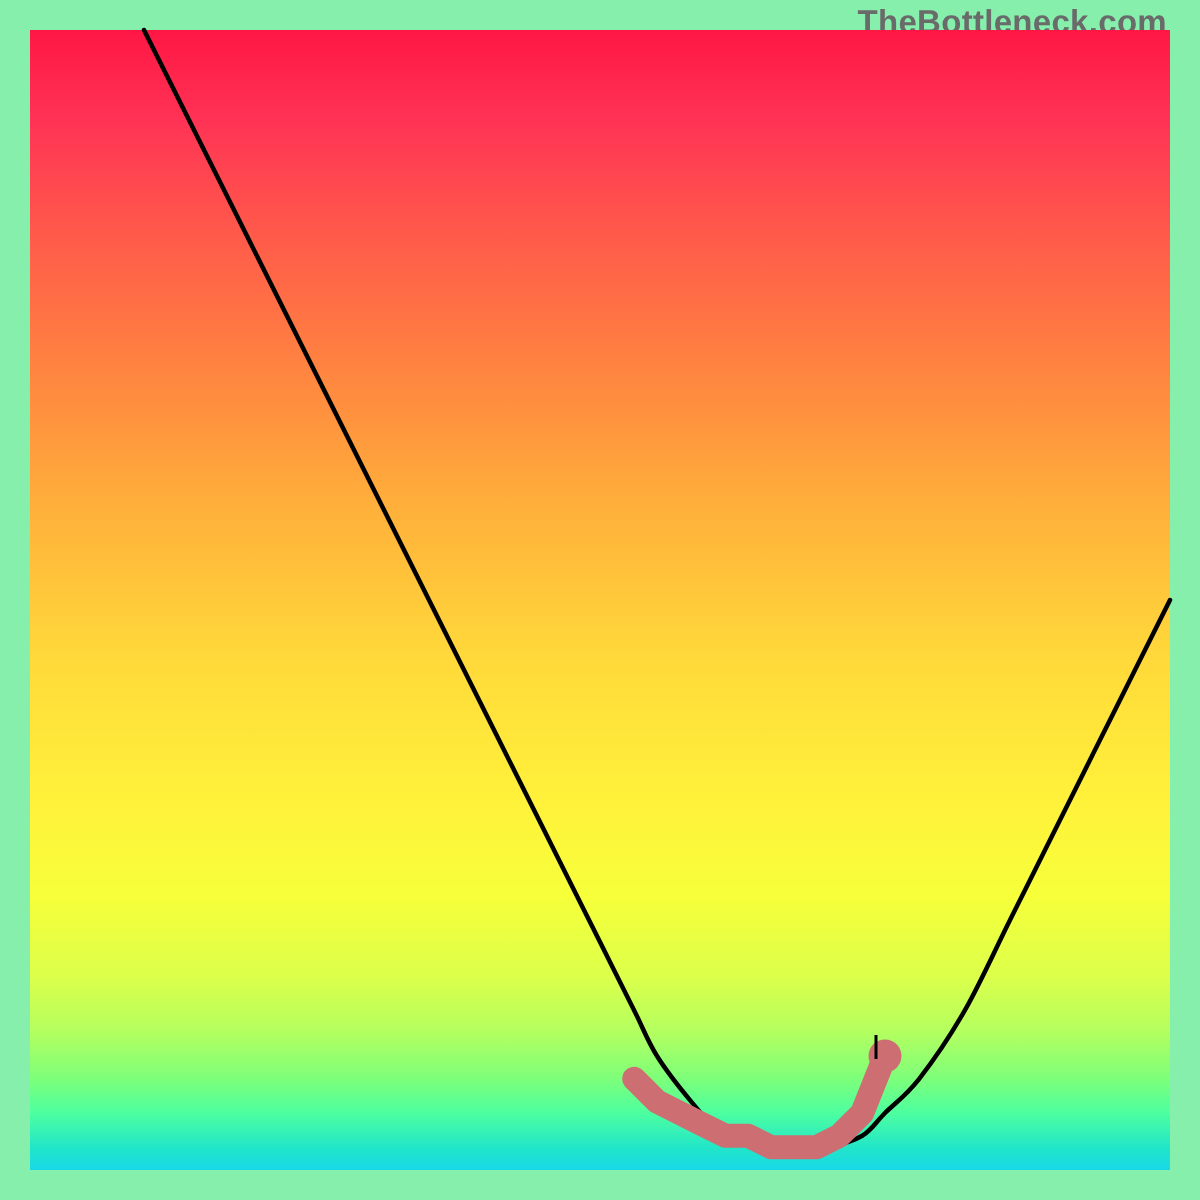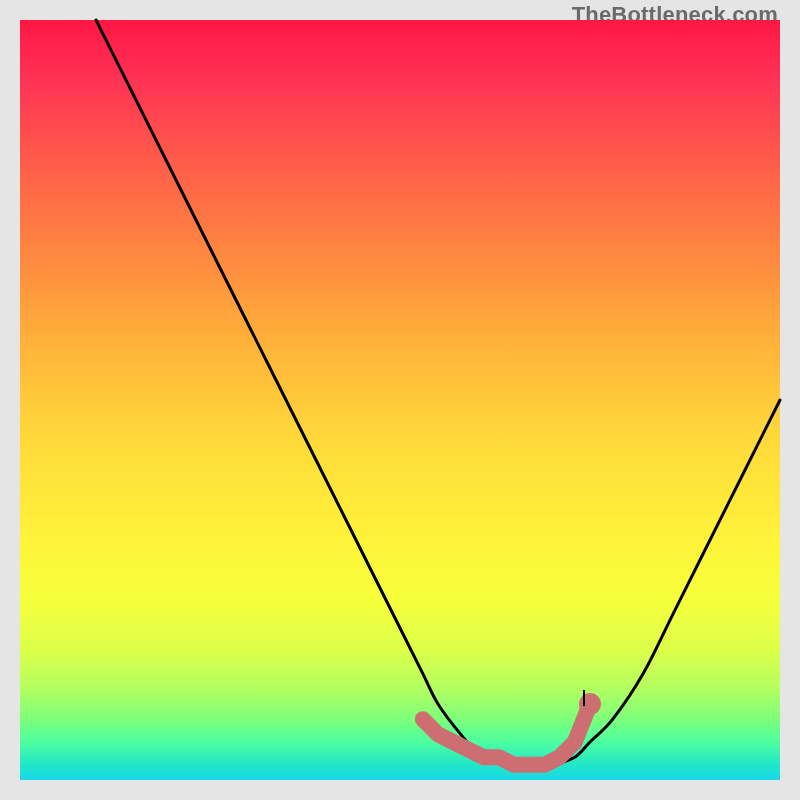--- a/index.html
+++ b/index.html
@@ -10,21 +10,21 @@
     background: #000;
     overflow: hidden;
     font-family: Arial, Helvetica, sans-serif;
   }
   .frame {
     position: absolute;
     left: 0;
     top: 0;
     width: 800px;
     height: 800px;
-    background: #e5e5e5;
+    background: #86efac;
   }
   .plot {
     position: absolute;
     left: 20px;
     top: 20px;
     width: 760px;
     height: 760px;
     background: linear-gradient(
       to bottom,
       #ff1744 0%,

